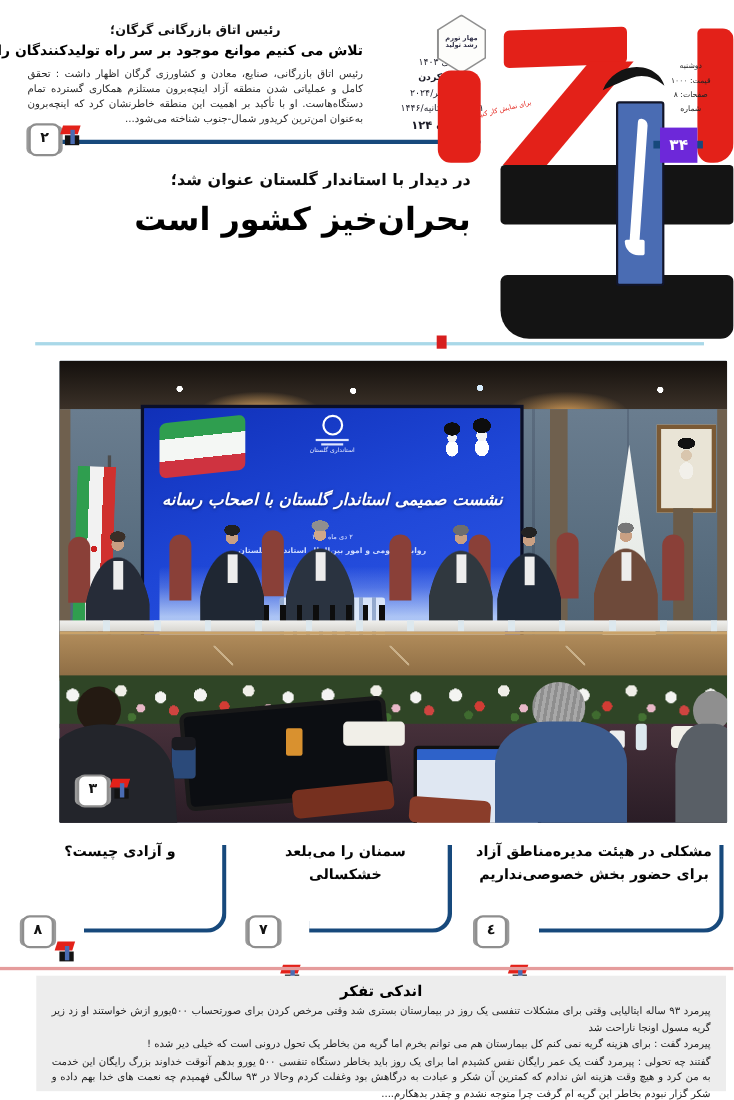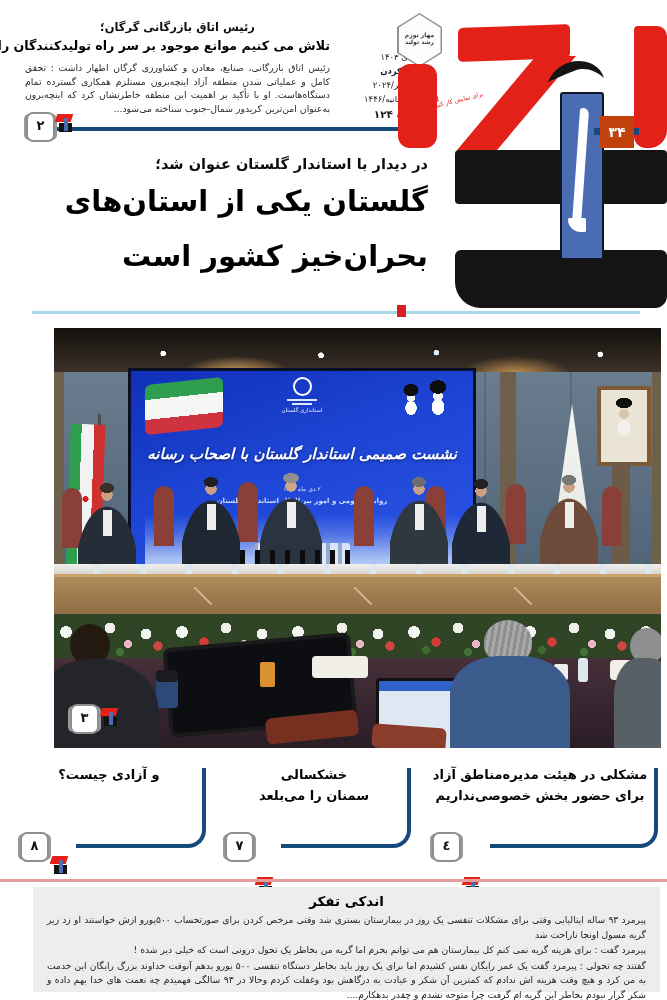--- a/index.html
+++ b/index.html
@@ -91,27 +91,32 @@
       <path d="M3,26 C10,8 30,1 45,7 C52,10 57,15 59,22 C49,13 38,11 29,15 C18,19 10,23 3,26 Z" fill="#141414"></path>
     </svg>
     <div class="abs logo-black" style="left:63px;top:150px;width:212px;height:54px;border-radius:4px;"></div>
     <div class="abs logo-black" style="left:63px;top:250px;width:212px;height:58px;border-radius:6px 6px 12px 26px;"></div>
     <div class="abs" style="left:168px;top:92px;width:40px;height:164px;background:#4a6cb3;border:2px solid #121528;border-radius:3px;">
       <div class="abs" style="left:14px;top:14px;width:9px;height:118px;background:#fff;border-radius:8px 14px 6px 6px;transform:rotate(4deg);"></div>
       <div class="abs" style="left:6px;top:124px;width:18px;height:14px;background:#fff;border-radius:2px 2px 2px 16px;"></div>
     </div>
     <div class="abs" style="left:202px;top:128px;width:8px;height:7px;background:#17497c;"></div>
     <div class="abs" style="left:240px;top:128px;width:7px;height:7px;background:#17497c;"></div>
-    <div class="abs" style="left:208px;top:116px;width:34px;height:32px;background:#c2410c;color:#fff;font-size:14px;font-weight:bold;text-align:center;line-height:32px;">۳۴</div>
+    <div class="abs" style="left:208px;top:116px;width:34px;height:32px;background:#6d28d9;color:#fff;font-size:14px;font-weight:bold;text-align:center;line-height:32px;">۳۴</div>
+    <div class="abs rtl" style="left:206px;top:54px;width:60px;font-size:7px;line-height:13px;color:#222;text-align:center;white-space:nowrap;">
+      <div>دوشنبه</div>
+      <div>قیمت: ۱۰۰۰</div>
+      <div>صفحات: ۸</div>
+      <div>شماره</div>
+    </div>
   </div>
 
   
   <div class="abs rtl" style="left:30px;top:156px;width:398px;">
     <div class="lead-kicker">در دیدار با استاندار گلستان عنوان شد؛</div>
-    <div class="lead-head" style="margin-top:2px;">گلستان یکی از استان‌های</div>
     <div class="lead-head">بحران‌خیز کشور است</div>
   </div>
   <div class="abs" style="left:32px;top:311px;width:608px;height:2.5px;background:#a9d8e8;"></div>
   <div class="abs" style="left:397px;top:305px;width:9px;height:12px;background:#d71f1f;"></div>
 
   
   <div class="abs photo" style="left:30px;top:328px;width:607px;height:420px;margin-left:24px;">
     
     <div class="abs" style="left:0;top:0;width:607px;height:44px;background:
       radial-gradient(ellipse 80px 28px at 30% 108%, rgba(255,192,110,.9), transparent 70%),
@@ -268,22 +273,22 @@
   <div class="abs" style="left:420px;top:764px;width:240px;height:96px;">
     <div class="tz-head rtl">مشکلی در هیئت مدیره‌مناطق آزاد</div>
     <div class="tz-head rtl">برای حضور بخش خصوصی‌نداریم</div>
     <div class="abs tz-line" style="left:70px;right:2px;top:4px;bottom:12px;"></div>
     <div class="abs pagebadge" style="left:12px;top:68px;">٤</div>
     <span class="abs minilogo" style="left:42px;top:71px;"><i class="ml-r"></i><i class="ml-k"></i><i class="ml-b"></i></span>
   </div>
 
   
   <div class="abs" style="left:215px;top:764px;width:198px;height:96px;">
+    <div class="tz-head rtl">سمنان را می‌بلعد</div>
     <div class="tz-head rtl">خشکسالی</div>
-    <div class="tz-head rtl">سمنان را می‌بلعد</div>
     <div class="abs tz-line" style="left:66px;right:2px;top:4px;bottom:12px;"></div>
     <div class="abs pagebadge" style="left:10px;top:68px;">۷</div>
     <span class="abs minilogo" style="left:40px;top:71px;"><i class="ml-r"></i><i class="ml-k"></i><i class="ml-b"></i></span>
   </div>
 
   
   <div class="abs" style="left:10px;top:764px;width:198px;height:96px;">
     <div class="tz-head rtl">و آزادی چیست؟</div>
     <div class="abs tz-line" style="left:66px;right:2px;top:4px;bottom:12px;"></div>
     <div class="abs pagebadge" style="left:10px;top:68px;">۸</div>

